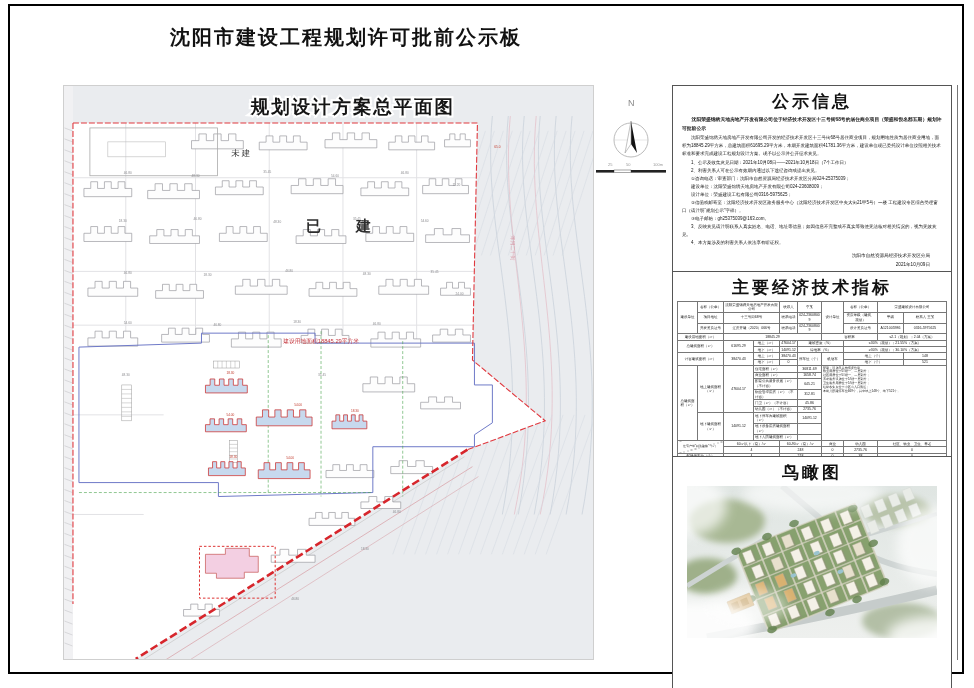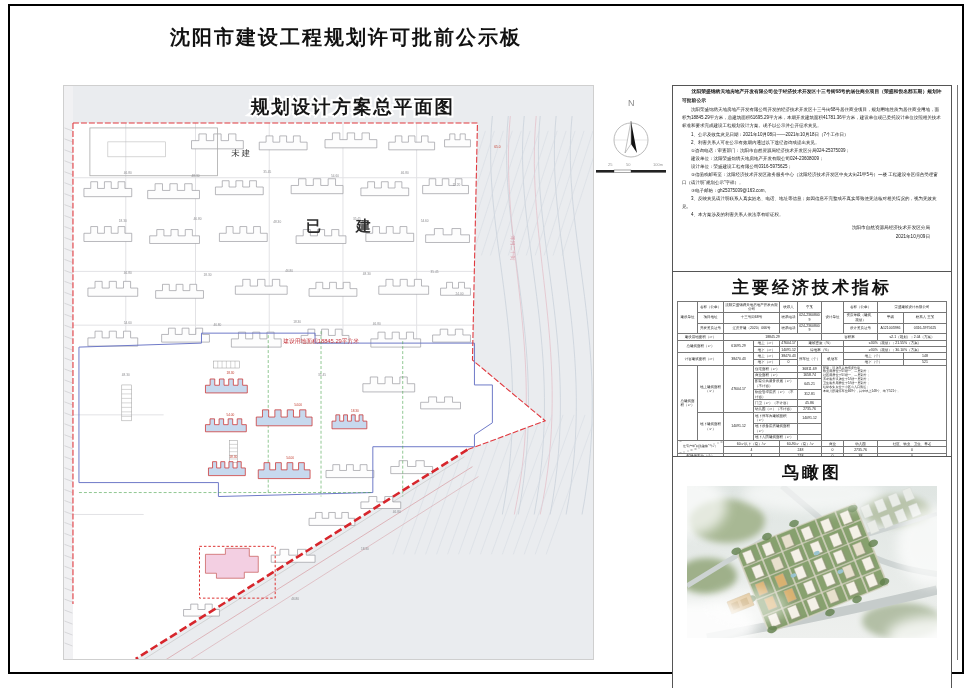--- a/index.html
+++ b/index.html
@@ -296,20 +296,21 @@
       <text class="cmp-scale" x="12" y="74">25</text>
       <text class="cmp-scale" x="30" y="74">50</text>
       <text class="cmp-scale" x="57" y="74">100m</text>
       <rect x="0" y="78" width="18" height="2.6" fill="#222"></rect>
       <rect x="18" y="78" width="17" height="2.6" fill="#fff" stroke="#222" stroke-width="0.4"></rect>
       <rect x="35" y="78" width="35" height="2.6" fill="#222"></rect>
     </g>
   </svg>
 
   <div class="panel-box" id="sec-notice">
+    <div class="sec-title">公示信息</div>
     <div class="notice-wrap">
       <div class="notice-intro">沈阳荣盛锦绣天地房地产开发有限公司位于经济技术开发区十三号街68号的居住商业项目（荣盛和悦名郡五期）规划许可批前公示</div>
       <div class="notice-body">
           <p>沈阳荣盛锦绣天地房地产开发有限公司开发的经济技术开发区十三号街68号居住商业项目，规划用地性质为居住商业用地，面积为18845.29平方米，总建筑面积61695.29平方米，本期开发建筑面积41781.36平方米，建设单位现已委托设计单位按照相关技术标准和要求完成建设工程规划设计方案。现予以公示并公开征求意见。</p>
           <p>1、公示及收集意见日期：2021年10月08日——2021年10月18日（7个工作日）</p>
           <p>2、利害关系人可在公示有效期内通过以下途径咨询或提出意见。</p>
           <p>①咨询电话：审查部门：沈阳市自然资源局经济技术开发区分局024-25375039；</p>
           <p>建设单位：沈阳荣盛锦绣天地房地产开发有限公司024-23608009；</p>
           <p>设计单位：荣盛建设工程有限公司0316-5975625；</p>
           <p>②信函或邮寄至：沈阳经济技术开发区政务服务中心（沈阳经济技术开发区中央大街21甲5号）一楼 工程建设专区综合受理窗口（请注明“规划公示”字样）。</p>

